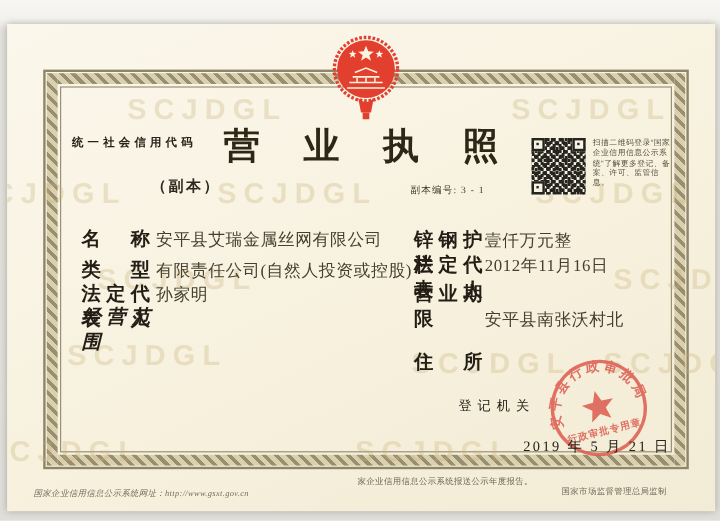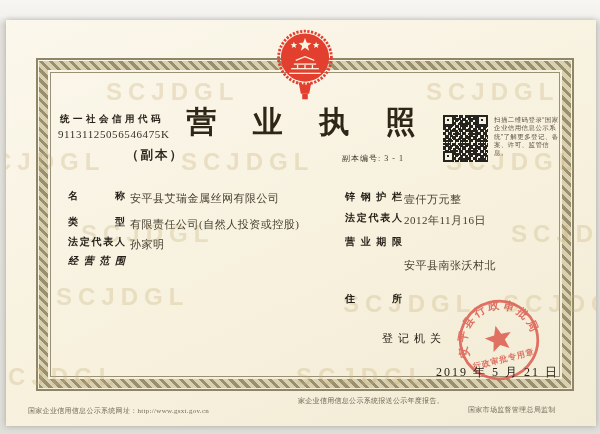--- a/index.html
+++ b/index.html
@@ -43,36 +43,36 @@
     background-image:repeating-conic-gradient(#26241f 0 25%,transparent 0 50%),
                      repeating-conic-gradient(#26241f 0 25%,transparent 0 50%);
     background-size:5px 5px,7px 7px;background-position:0 0,2px 3px;}
   .qr .finder{position:absolute;width:11px;height:11px;border:2.5px solid #26241f;
     background:#f7f2e2;box-sizing:border-box;}
   .qr .tl{left:0;top:0;} .qr .tr{right:0;top:0;} .qr .bl{left:0;bottom:0;}
   .qr .finder i{position:absolute;left:2px;top:2px;width:2px;height:2px;background:#26241f;}
   .qr-note{position:absolute;left:488px;top:96px;width:66px;font-size:6.5px;line-height:8.3px;
     color:#5d5240;letter-spacing:.4px;}
   
-  .flabel{position:absolute;width:57px;font-size:10px;font-weight:bold;color:#221d15;
+  .flabel{position:absolute;width:57px;font-size:16px;font-weight:bold;color:#221d15;
     text-align:justify;text-align-last:justify;}
-  .fvalue{position:absolute;font-size:11px;color:#463e2e;font-family:"Liberation Serif",serif;
+  .fvalue{position:absolute;font-size:14px;color:#463e2e;font-family:"Liberation Serif",serif;
     letter-spacing:.5px;}
   .scope{width:266px;line-height:14.7px;}
   .registrar{position:absolute;left:376px;top:311px;font-size:11px;font-weight:normal;
     letter-spacing:5px;color:#221d15;}
   .issue-date{position:absolute;left:430px;top:344px;font-size:12px;color:#262219;
     font-family:"Liberation Serif",serif;letter-spacing:2px;white-space:nowrap;}
   
   .seal{position:absolute;left:450px;top:277px;width:86px;height:86px;
     transform:rotate(-14deg);opacity:.88;}
   
   .foot{position:absolute;font-size:7px;color:#756c5a;letter-spacing:.3px;
     font-family:"Liberation Serif",serif;}
-  .foot-left{left:22px;top:386px;}
+  .foot-left{left:22px;top:386px;font-style:italic;}
   .foot-mid{left:292px;top:376px;line-height:11px;color:#6d6453;}
   .foot-right{left:462px;top:385px;}
 </style>
 </head>
 <body>
 
 <div class="paper">
 
   <span class="wm" style="left:100px;top:58px;">SCJDGL</span>
   <span class="wm" style="left:420px;top:58px;">SCJDGL</span>
@@ -107,21 +107,20 @@
           <path d="M20 36l10-4 10 4"></path>
           <path d="M22 45v-4M30 45v-4M38 45v-4"></path>
           <path d="M13 50h34"></path>
         </g>
         <path d="M23 59q7 7 14 0l-2.5 13h-9z" fill="#e23f2f"></path>
         <path d="M27 72h6v6h-6z" fill="#e23f2f"></path>
       </svg>
     </div>
 
     <div class="credit-label">统一社会信用代码</div>
-    <div class="credit-code">91131125056546475K</div>
 
     <div class="title">营 业 执 照</div>
     <div class="subtitle">（副本）</div>
     <div class="copy-no">副本编号: 3 - 1</div>
 
     <div class="qr">
       <span class="finder tl">
           <i></i>
         </span>
       <span class="finder tr">

